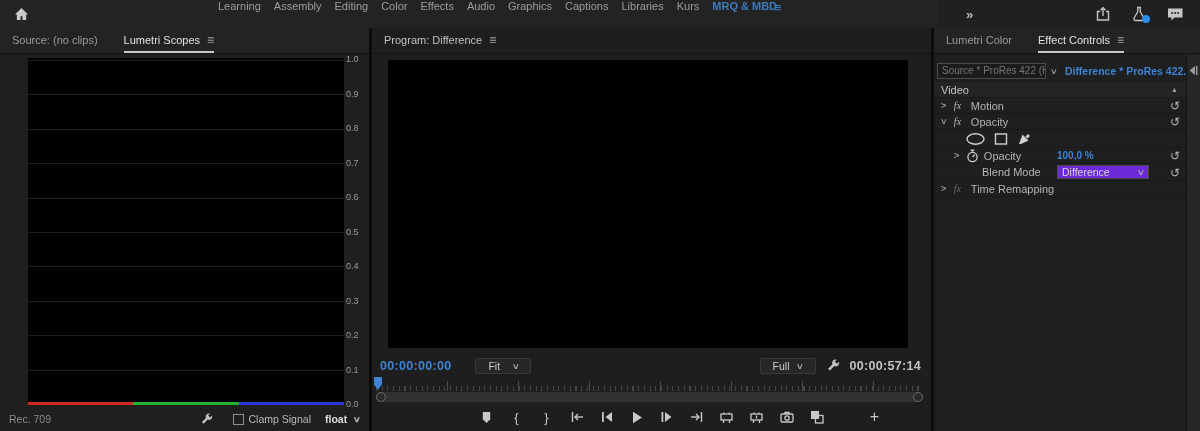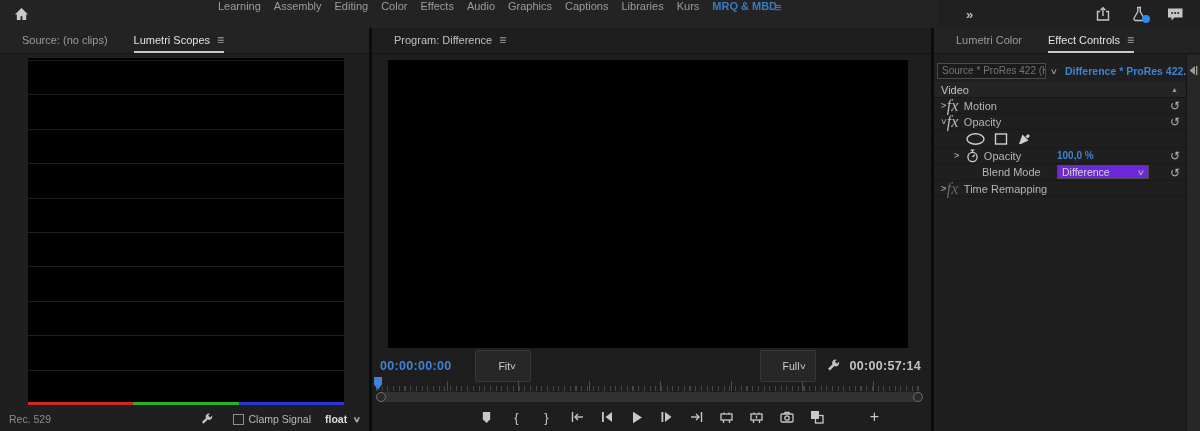--- a/index.html
+++ b/index.html
@@ -13,21 +13,21 @@
   .home-btn { position:absolute; left:8px; top:3px; width:26px; height:22px; display:flex; align-items:center; justify-content:center; color:#c9c9c9; }
   .ws-tabs { position:absolute; left:218px; top:0; height:28px; display:flex; align-items:flex-start; gap:13px; }
   .ws-tab { font-size:11px; color:#9c9c9c; white-space:nowrap; cursor:default; }
   .ws-tab.active { color:#3a7bbf; font-weight:bold; }
   .ws-menu { color:#3a7bbf; font-size:13px; margin-left:-16px; }
   .overflow-btn { position:absolute; left:966px; top:0; height:28px; display:flex; align-items:center; color:#bdbdbd; font-size:13px; font-weight:bold; letter-spacing:-1px; }
   .top-icons { position:absolute; right:16px; top:0; height:28px; display:flex; align-items:center; gap:20px; color:#c6c6c6; }
 
   
   .panel { position:absolute; top:28px; height:403px; background:#1f1f1f; }
-  .panel-head { position:relative; height:26px; background:#232323; border-bottom:1px solid #151515; display:flex; align-items:stretch; gap:26px; padding:0 22px; }
+  .panel-head { position:relative; height:26px; background:#232323; border-bottom:1px solid #151515; display:flex; align-items:stretch; gap:26px; padding:0 12px; }
   .ptab { display:flex; align-items:center; gap:7px; font-size:11px; color:#9b9b9b; border-bottom:2px solid transparent; white-space:nowrap; }
   .ptab.active { color:#e2e2e2; border-bottom-color:#c8c8c8; }
   .pmenu { font-size:12px; color:#a5a5a5; }
 
   .src-panel { left:0; width:369px; }
   .prog-panel { left:372px; width:559px; background:#1e1e1e; }
   .fxp { left:934px; width:266px; }
 
   
   .scope-box { position:absolute; left:28px; right:25px; top:30px; bottom:26px; background:#000; }
@@ -42,21 +42,21 @@
   .scope-foot .grow { flex:1; }
   .checkbox { width:11px; height:11px; border:1px solid #8f8f8f; background:transparent; display:inline-block; margin-right:5px; }
   .foot-group { display:flex; align-items:center; margin-left:14px; color:#b9b9b9; }
   .sel-chev { font-size:8px; color:#b0b0b0; margin-left:7px; transform:scaleX(1.4); }
 
   
   .video { position:absolute; left:16px; right:23px; top:32px; height:288px; background:#000; }
   .prog-ctl { position:absolute; left:8px; right:10px; top:328px; height:20px; display:flex; align-items:center; }
   .tc-cur { color:#3f83d4; font-size:12.5px; font-weight:bold; letter-spacing:.3px; }
   .tc-dur { color:#c4c4c4; font-size:12.5px; font-weight:bold; letter-spacing:.3px; }
-  .mini-select { display:flex; align-items:center; height:32px; padding:0 22px; background:#272727; border:1px solid #383838; border-radius:2px; font-size:10.5px; color:#cccccc; }
+  .mini-select { display:flex; align-items:center; height:16px; padding:0 12px; background:#272727; border:1px solid #383838; border-radius:2px; font-size:10.5px; color:#cccccc; }
   .mini-select .sel-chev { margin-left:16px; }
   .prog-ctl .grow { flex:1; }
   .wrench { color:#c2c2c2; margin:0 10px; }
   .ruler { position:absolute; left:4px; right:8px; top:349px; height:14px;
     background:
       repeating-linear-gradient(to right,#4c4c4c 0 1px,transparent 1px 71px) left bottom/100% 10px no-repeat,
       repeating-linear-gradient(to right,#464646 0 1px,transparent 1px 5.7px) left bottom/100% 5px no-repeat; }
   .playhead { position:absolute; left:2px; top:349px; width:8px; height:13px; background:#3f83d4;
     clip-path:polygon(0 0,100% 0,100% 55%,50% 100%,0 55%); }
   .zoombar { position:absolute; left:4px; right:8px; top:364px; height:10px; background:#323232; border-radius:5px; }
@@ -69,21 +69,21 @@
   
   .clip-row { position:absolute; left:0; right:14px; top:33px; height:20px; display:flex; align-items:center; padding-left:3px; }
   .clip-src-box { width:114px; height:16px; border:1px solid #4a4a4a; background:#1b1b1b; color:#757575; font-size:10px; line-height:14px; padding:0 4px; overflow:hidden; white-space:nowrap; }
   .clip-tl { color:#3f83d4; font-size:10.5px; font-weight:bold; margin-left:8px; white-space:nowrap; overflow:hidden; }
   .fx-rows { position:absolute; left:0; right:14px; top:54px; }
   .fx-row { position:relative; height:16px; border-bottom:1px solid #191919; display:flex; align-items:center; font-size:11px; color:#b4b4b4; }
   .fx-row.sect { background:#242424; color:#c3c3c3; }
   .ind1 { margin-left:7px; } 
   .chev { font-size:8px; color:#9f9f9f; transform:scaleX(1.3); }
   .chev.r { display:inline-block; transform:rotate(-90deg) scaleX(1.3); }
-  .fxg { font-family:"Liberation Serif", serif; font-style:italic; font-size:16px; color:#bdbdbd; width:14px; }
+  .fxg { font-family:"Liberation Serif", serif; font-style:italic; font-size:10px; color:#bdbdbd; margin-left:7px; width:14px; }
   .fxg.dim { color:#666; }
   .rowlabel { margin-left:3px; }
   .rst { position:absolute; right:6px; top:1px; font-size:12px; color:#b3b3b3; }
   .sect-caret { position:absolute; right:8px; font-size:7px; color:#9a9a9a; }
   .masktools { padding-left:31px; gap:8px; }
   .val-col { position:absolute; left:123px; color:#3f83d4; font-size:10px; font-weight:bold; }
   .blend-select { position:absolute; left:123px; top:1px; width:92px; height:14px; border:1px solid #4a4a4a; background:#6d28d9; display:flex; align-items:center; font-size:10.5px; color:#d6d6d6; padding:0 4px; }
   .blend-select .sel-chev { margin-left:auto; }
   .fx-scroll { position:absolute; right:0; top:27px; bottom:0; width:14px; background:#272727; border-left:1px solid #141414; }
   .tl-toggle { position:absolute; right:2px; top:10px; color:#9a9a9a; }
@@ -162,23 +162,36 @@
 
     <div class="scope-box">
       <div class="scope-grid"></div>
       <div class="parade">
         <span style="background:#cf2a1f;"></span>
         <span style="background:#27b327;"></span>
         <span style="background:#2737d8;"></span>
       </div>
     </div>
 
+    <div class="scope-ticks right">
+      <span>1.0</span>
+      <span>0.9</span>
+      <span>0.8</span>
+      <span>0.7</span>
+      <span>0.6</span>
+      <span>0.5</span>
+      <span>0.4</span>
+      <span>0.3</span>
+      <span>0.2</span>
+      <span>0.1</span>
+      <span>0.0</span>
+    </div>
 
     <div class="scope-foot">
-      <span>Rec. 529</span>
+      <span>Rec. 709</span>
       <span class="grow"></span>
       <span class="wrench" style="margin:0 6px 0 0;">
         <svg width="13" height="13" viewBox="0 0 13 13" fill="currentColor">
             <path d="M12 2.6a3.2 3.2 0 0 1-4.3 4L3.6 10.7 1.9 9l4.1-4.1a3.2 3.2 0 0 1 4-4.3L8.2 2.4l2 2z"></path>
           </svg>
       </span>
       <span class="foot-group">
         <span class="checkbox"></span>
         <span>Clamp Signal</span>
       </span>

